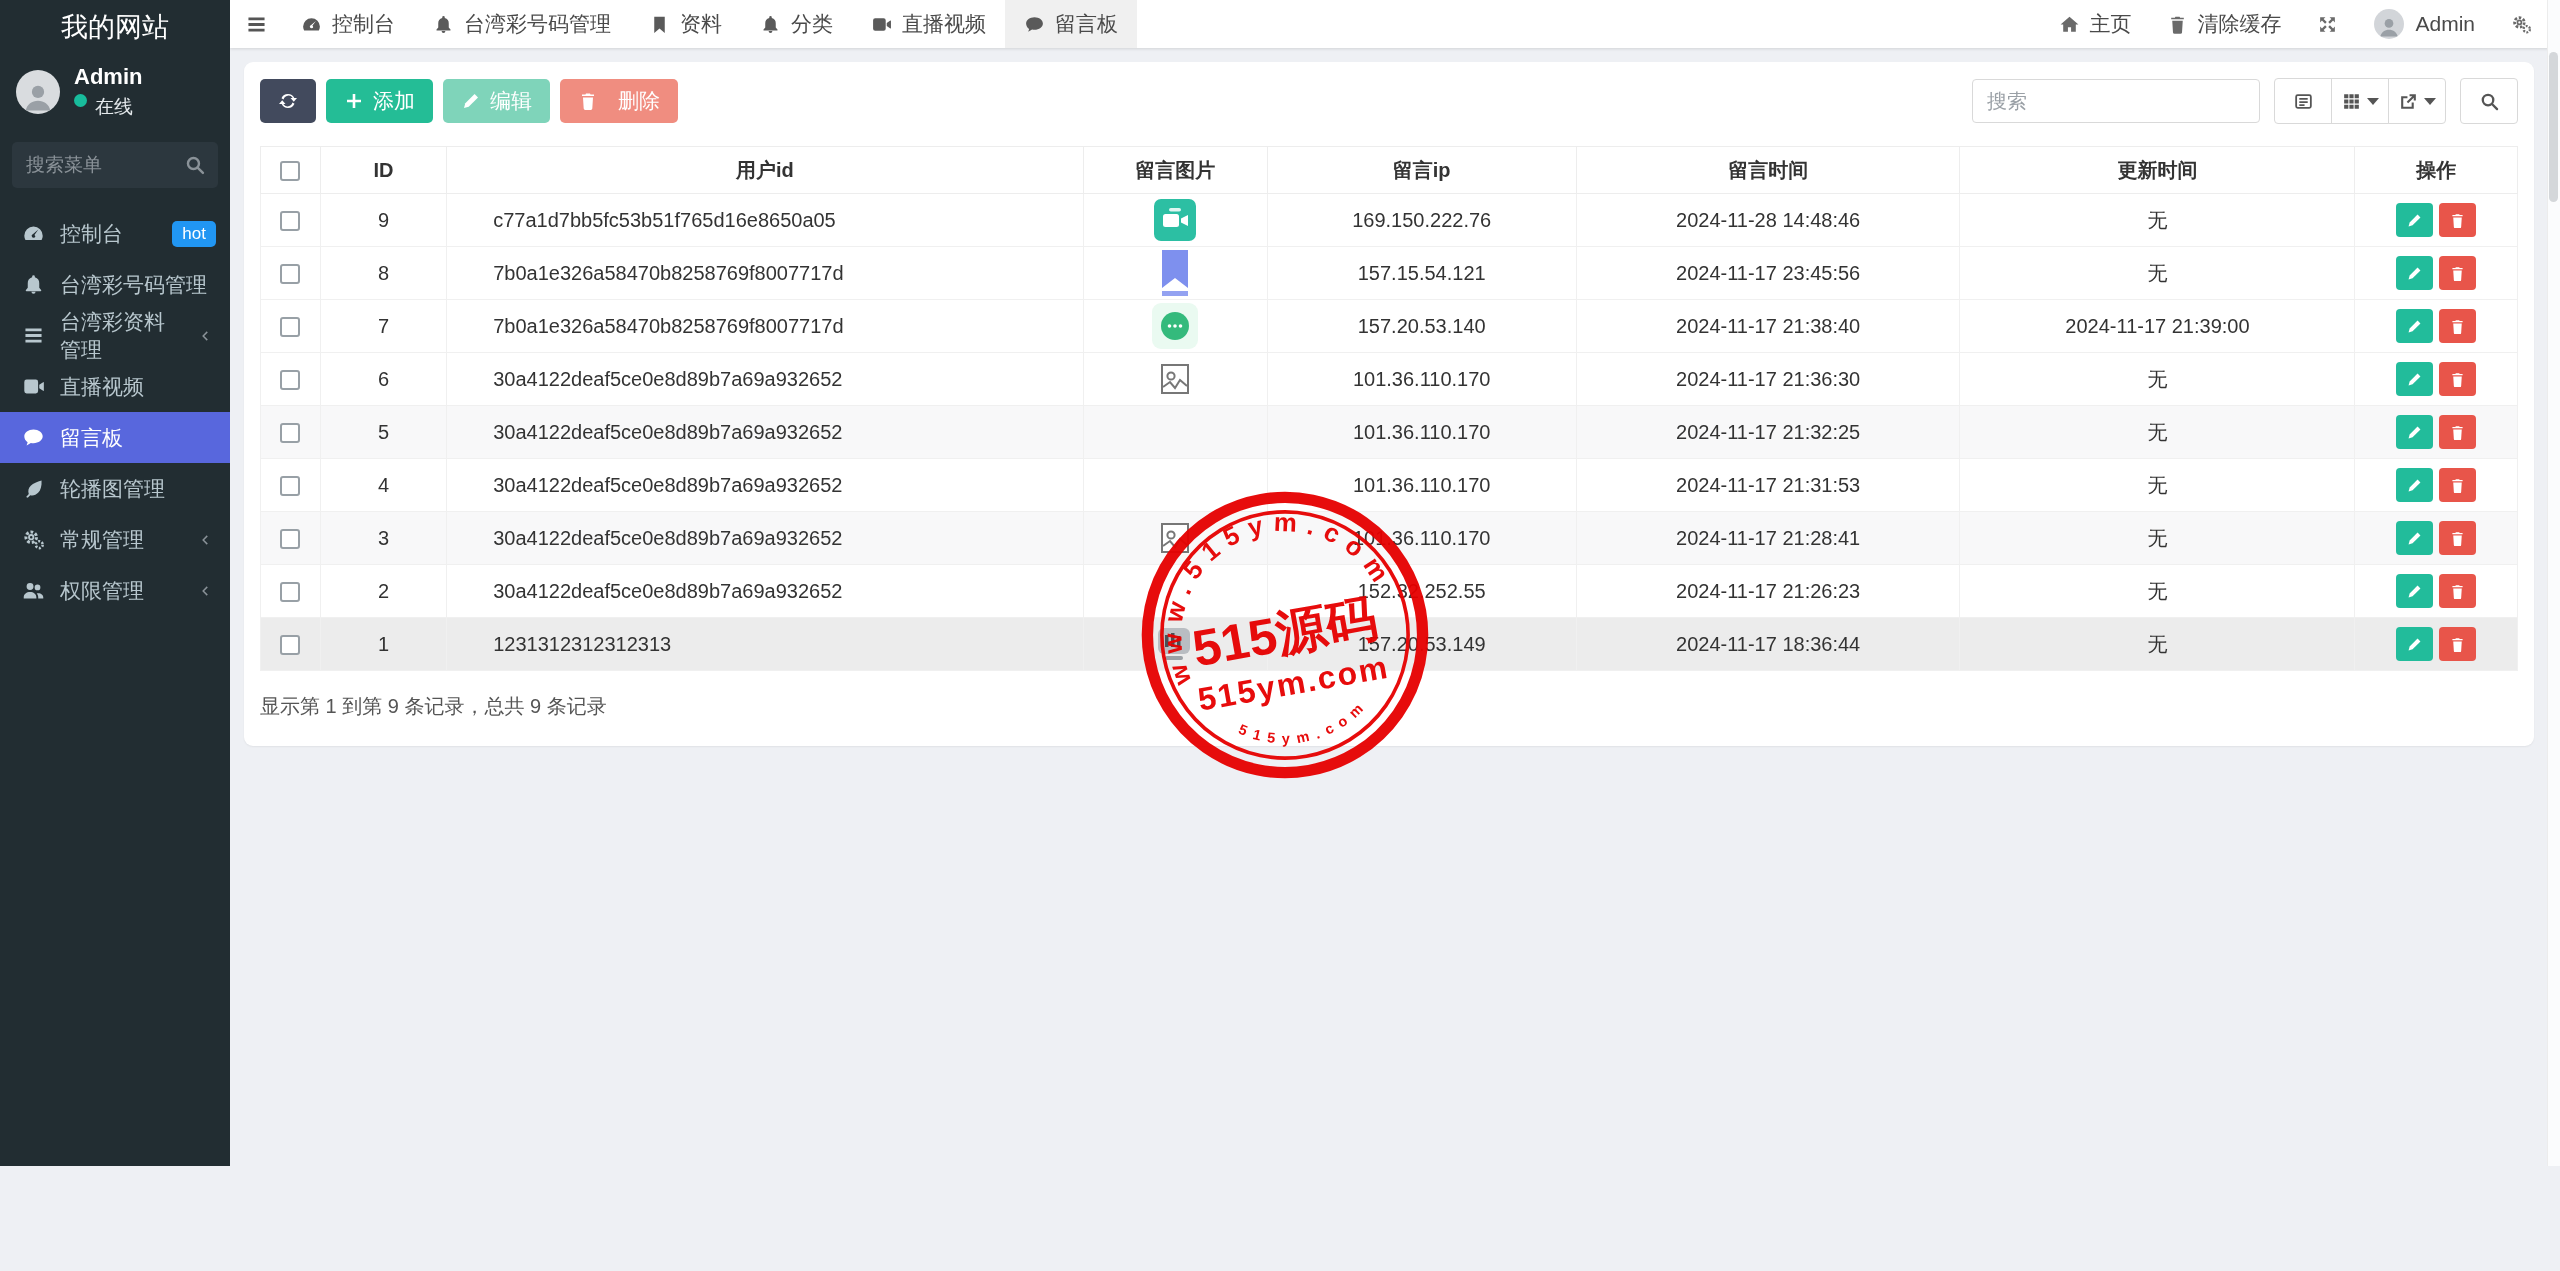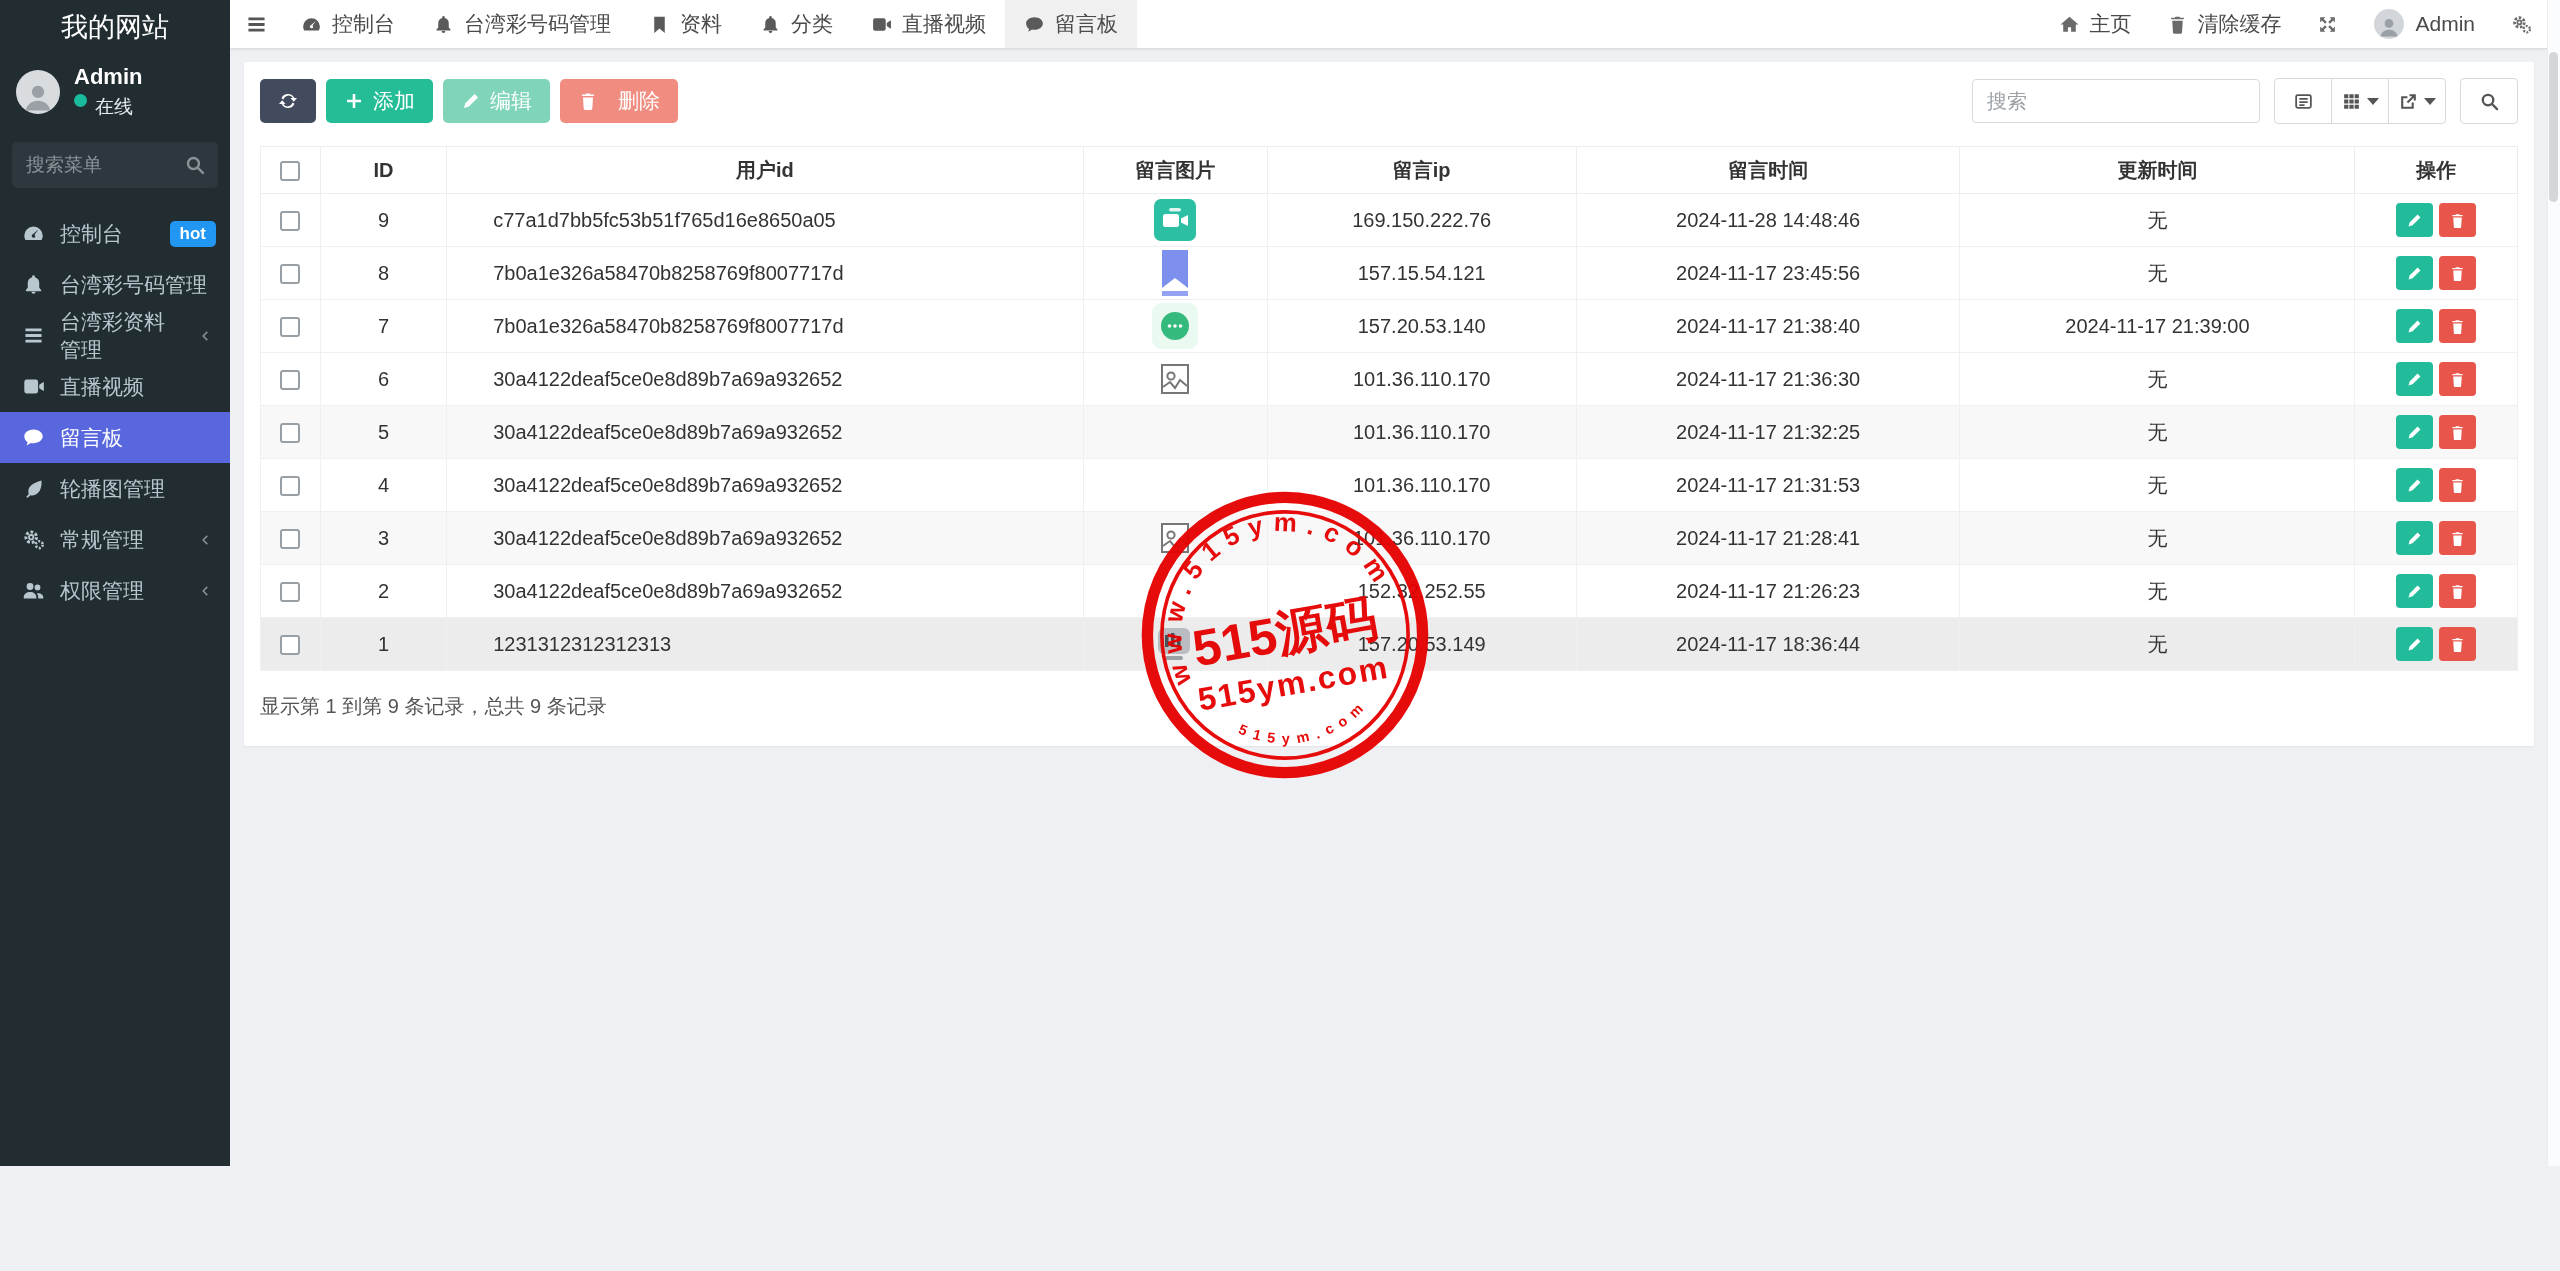--- a/index.html
+++ b/index.html
@@ -17,42 +17,42 @@
   .user-status{font-size:19px;color:#e4e9ec;display:flex;align-items:flex-start;gap:8px;}
   .dot{width:13px;height:13px;border-radius:50%;background:#18bc9c;display:inline-block;}
   .side-search{position:relative;margin:16px 12px 20px 12px;}
   .side-search input{width:100%;height:46px;box-sizing:border-box;background:#2c373e;border:none;border-radius:5px;
         color:#cdd4d8;font-size:19px;padding:0 44px 0 14px;outline:none;font-family:inherit;}
   .side-search input::placeholder{color:#8a9298;}
   .side-search .icon{position:absolute;right:12px;top:12px;width:22px;height:22px;color:#8a9298;}
   .side-item{height:51px;display:flex;align-items:center;gap:15px;padding:0 14px 0 22px;font-size:21px;cursor:pointer;}
   .side-item.active{background:#5867dd;color:#fff;}
   .side-item .icon{width:23px;height:23px;flex:0 0 23px;}
-  .badge-hot{margin-left:auto;background:#2196f3;color:#fff;font-size:17px;font-weight:bold;border-radius:5px;padding:3px 10px;}
+  .badge-hot{margin-left:auto;background:#2196f3;color:#fff;font-size:17px;font-weight:normal;border-radius:5px;padding:3px 10px;}
   .side-item .chev{margin-left:auto;width:16px;height:16px;color:#8a9298;}
 
   
   .navbar{position:absolute;left:230px;right:0;top:0;height:48px;background:#fff;display:flex;align-items:stretch;
           box-shadow:0 1px 3px rgba(0,0,0,.12);z-index:15;}
   .hamburger{width:52px;display:flex;align-items:center;justify-content:center;color:#555;cursor:pointer;}
   .hamburger .icon{width:23px;height:23px;}
   .nav-tabs{display:flex;align-items:stretch;}
   .nav-tab{display:flex;align-items:center;gap:10px;padding:0 19px;font-size:21px;color:#4a4a4a;cursor:pointer;}
   .nav-tab.active{background:#f0f0f0;}
   .nav-tab .icon{width:21px;height:21px;color:#5a5a5a;}
   .nav-right{margin-left:auto;display:flex;align-items:center;gap:36px;padding-right:28px;font-size:21px;color:#4a4a4a;}
   .nav-link{display:flex;align-items:center;gap:9px;cursor:pointer;}
   .nav-link .icon{width:21px;height:21px;color:#6a6a6a;}
   .nav-user{display:flex;align-items:center;gap:11px;cursor:pointer;}
   .n-avatar{width:30px;height:30px;border-radius:50%;background:#d2d5d9;overflow:hidden;display:flex;align-items:flex-end;justify-content:center;}
   .n-avatar svg{width:24px;height:24px;}
 
   
   .content{position:absolute;left:230px;top:48px;right:12px;bottom:0;}
-  .card{margin:14px;background:#fff;border-radius:2px;box-shadow:0 1px 2px rgba(0,0,0,.06);
+  .card{margin:14px;background:#fff;border-radius:9px;box-shadow:0 1px 2px rgba(0,0,0,.06);
         padding:16px 16px 26px 16px;position:relative;}
   .toolbar{display:flex;align-items:center;margin-bottom:22px;}
   .btn{height:44px;border:none;border-radius:5px;color:#fff;font-size:21px;font-family:inherit;
        display:inline-flex;align-items:center;gap:9px;padding:0 18px;margin-right:10px;cursor:pointer;}
   .btn .icon{width:20px;height:20px;}
   .btn-refresh{background:#424a5d;width:56px;justify-content:center;padding:0;}
   .btn-add{background:#24bd96;}
   .btn-edit{background:#7fd4ba;cursor:default;}
   .btn-del{background:#f08d80;cursor:default;gap:20px;}
   .toolbar-right{margin-left:auto;display:flex;align-items:center;}

